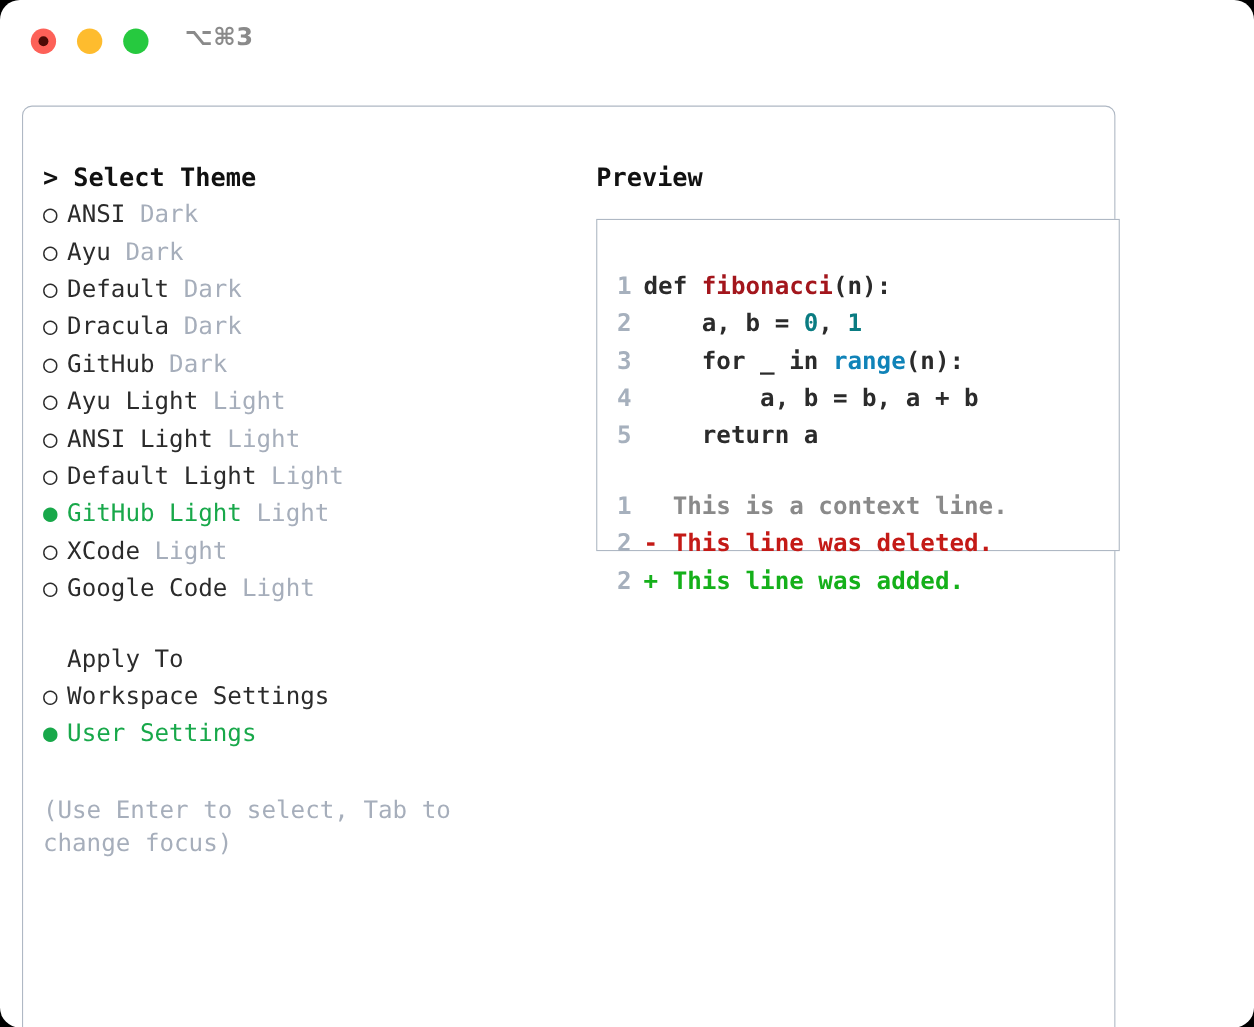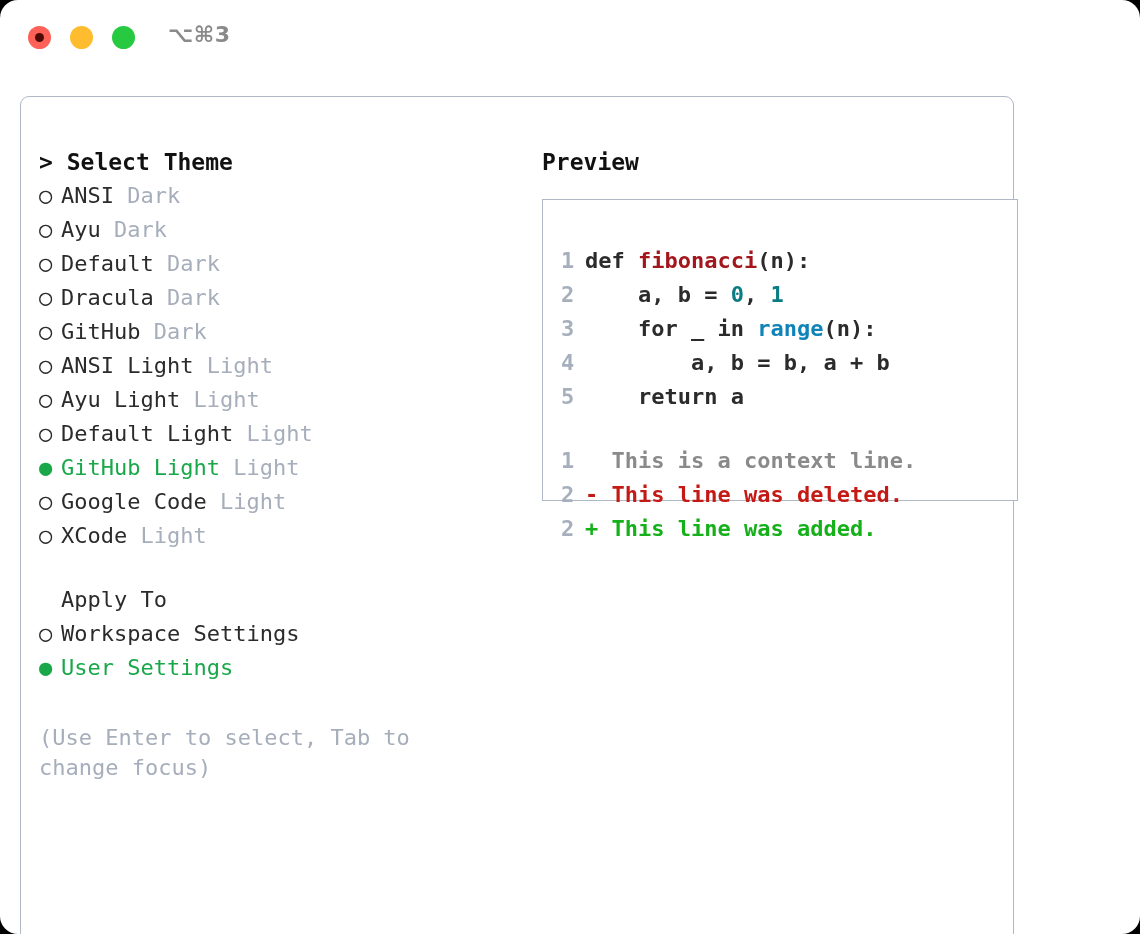--- a/index.html
+++ b/index.html
@@ -191,26 +191,26 @@
 
     <div class="left-col">
       <div class="header-row"><span>&gt; </span><span>Select Theme</span></div>
 
       <div id="theme-list">
           <div class="opt-row"><span class="bullet hollow">○</span><span class="opt-name">ANSI</span><span> </span><span class="opt-variant">Dark</span></div>
           <div class="opt-row"><span class="bullet hollow">○</span><span class="opt-name">Ayu</span><span> </span><span class="opt-variant">Dark</span></div>
           <div class="opt-row"><span class="bullet hollow">○</span><span class="opt-name">Default</span><span> </span><span class="opt-variant">Dark</span></div>
           <div class="opt-row"><span class="bullet hollow">○</span><span class="opt-name">Dracula</span><span> </span><span class="opt-variant">Dark</span></div>
           <div class="opt-row"><span class="bullet hollow">○</span><span class="opt-name">GitHub</span><span> </span><span class="opt-variant">Dark</span></div>
+          <div class="opt-row"><span class="bullet hollow">○</span><span class="opt-name">Ayu Light</span><span> </span><span class="opt-variant">Light</span></div>
           <div class="opt-row"><span class="bullet hollow">○</span><span class="opt-name">ANSI Light</span><span> </span><span class="opt-variant">Light</span></div>
-          <div class="opt-row"><span class="bullet hollow">○</span><span class="opt-name">Ayu Light</span><span> </span><span class="opt-variant">Light</span></div>
           <div class="opt-row"><span class="bullet hollow">○</span><span class="opt-name">Default Light</span><span> </span><span class="opt-variant">Light</span></div>
           <div class="opt-row selected"><span class="bullet filled">●</span><span class="opt-name">GitHub Light</span><span> </span><span class="opt-variant">Light</span></div>
+          <div class="opt-row"><span class="bullet hollow">○</span><span class="opt-name">XCode</span><span> </span><span class="opt-variant">Light</span></div>
           <div class="opt-row"><span class="bullet hollow">○</span><span class="opt-name">Google Code</span><span> </span><span class="opt-variant">Light</span></div>
-          <div class="opt-row"><span class="bullet hollow">○</span><span class="opt-name">XCode</span><span> </span><span class="opt-variant">Light</span></div>
         </div>
 
       <div class="section-gap"></div>
 
       <div class="apply-title">Apply To</div>
 
       <div id="apply-list">
           <div class="opt-row"><span class="bullet hollow">○</span><span class="opt-name">Workspace Settings</span></div>
           <div class="opt-row selected"><span class="bullet filled">●</span><span class="opt-name">User Settings</span></div>
         </div>

